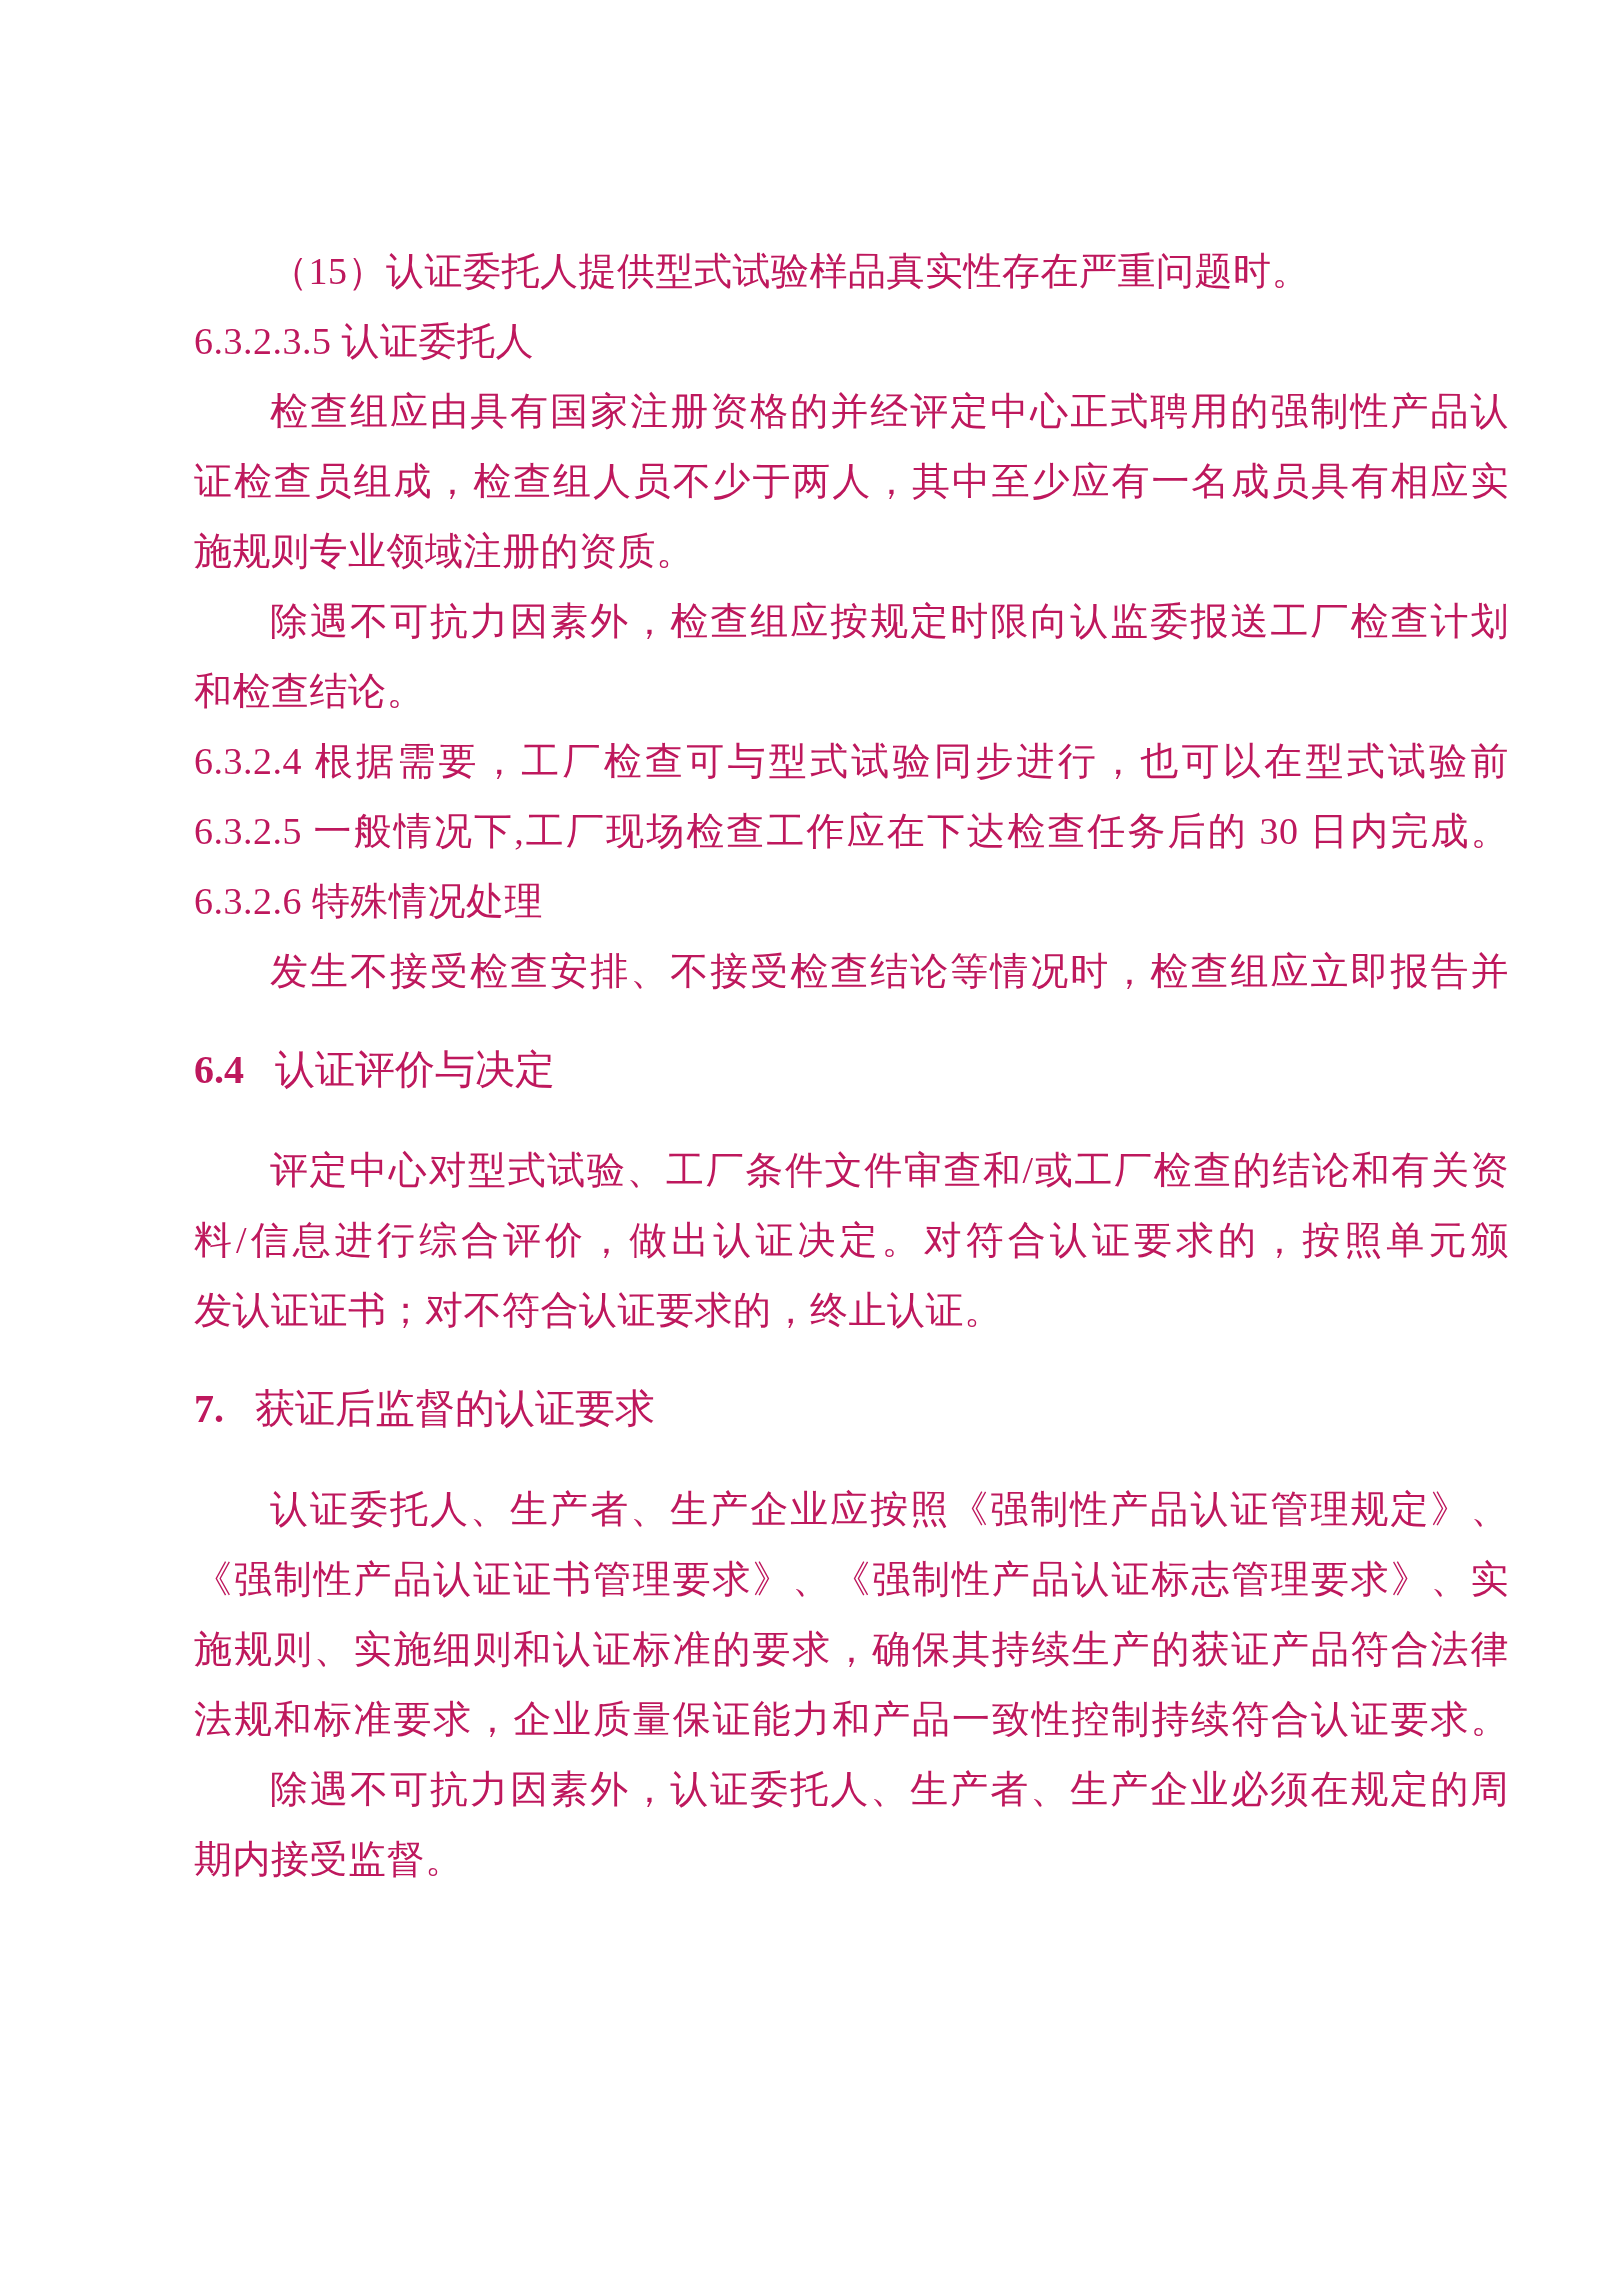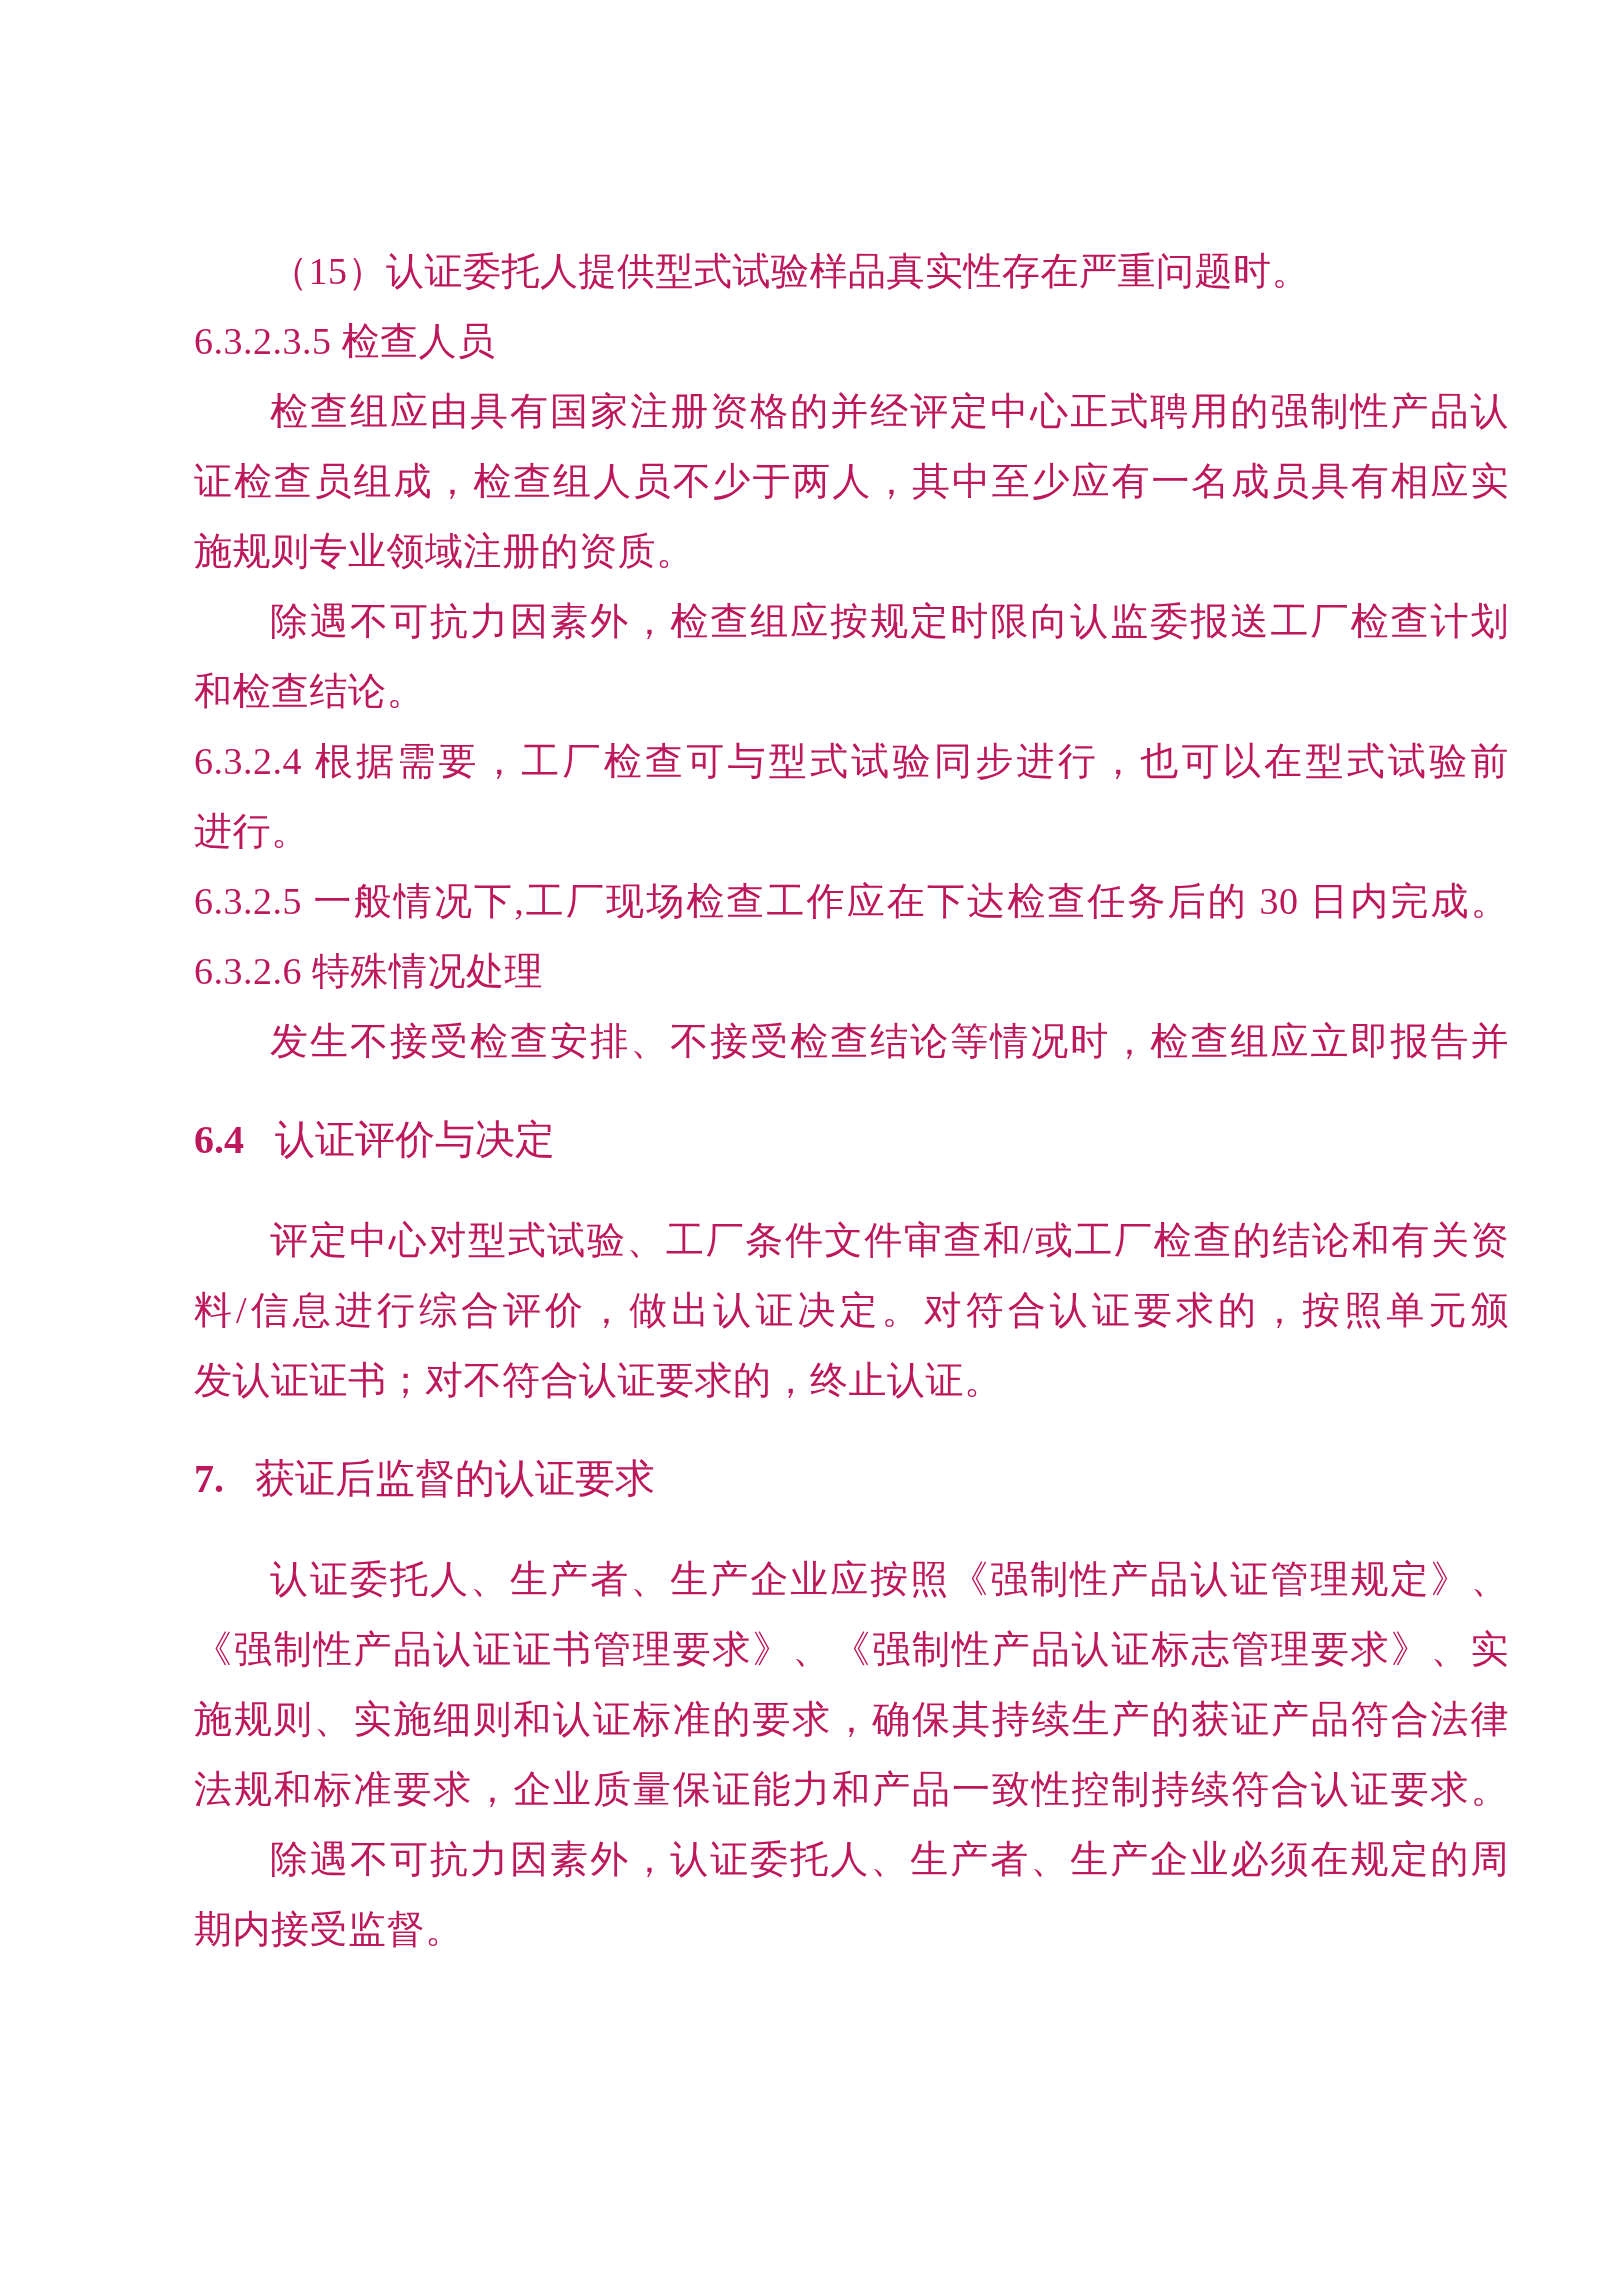--- a/index.html
+++ b/index.html
@@ -70,28 +70,27 @@
     font-size: 23px;
     line-height: 36px;
   }
 </style>
 </head>
 <body>
 
 <div class="page">
   <div class="content" id="doc-content">
       <div class="line body indent">（15）认证委托人提供型式试验样品真实性存在严重问题时。</div>
-      <div class="line body">6.3.2.3.5 检查人员</div>
+      <div class="line body">6.3.2.3.5 认证委托人</div>
       <div class="line body indent fill">检查组应由具有国家注册资格的并经评定中心正式聘用的强制性产品认</div>
       <div class="line body fill">证检查员组成，检查组人员不少于两人，其中至少应有一名成员具有相应实</div>
       <div class="line body">施规则专业领域注册的资质。</div>
       <div class="line body indent fill">除遇不可抗力因素外，检查组应按规定时限向认监委报送工厂检查计划</div>
       <div class="line body">和检查结论。</div>
       <div class="line body fill">6.3.2.4 根据需要，工厂检查可与型式试验同步进行，也可以在型式试验前</div>
-      <div class="line body">进行。</div>
       <div class="line body fill">6.3.2.5 一般情况下,工厂现场检查工作应在下达检查任务后的 30 日内完成。</div>
       <div class="line body">6.3.2.6 特殊情况处理</div>
       <div class="line body indent fill">发生不接受检查安排、不接受检查结论等情况时，检查组应立即报告并</div>
       <div class="line heading"><span class="h-num">6.4</span><span class="h-title">认证评价与决定</span></div>
       <div class="line body indent fill">评定中心对型式试验、工厂条件文件审查和/或工厂检查的结论和有关资</div>
       <div class="line body fill">料/信息进行综合评价，做出认证决定。对符合认证要求的，按照单元颁（换）</div>
       <div class="line body">发认证证书；对不符合认证要求的，终止认证。</div>
       <div class="line heading"><span class="h-num">7.</span><span class="h-title">获证后监督的认证要求</span></div>
       <div class="line body indent fill">认证委托人、生产者、生产企业应按照《强制性产品认证管理规定》、</div>
       <div class="line body fill">《强制性产品认证证书管理要求》、《强制性产品认证标志管理要求》、实</div>

